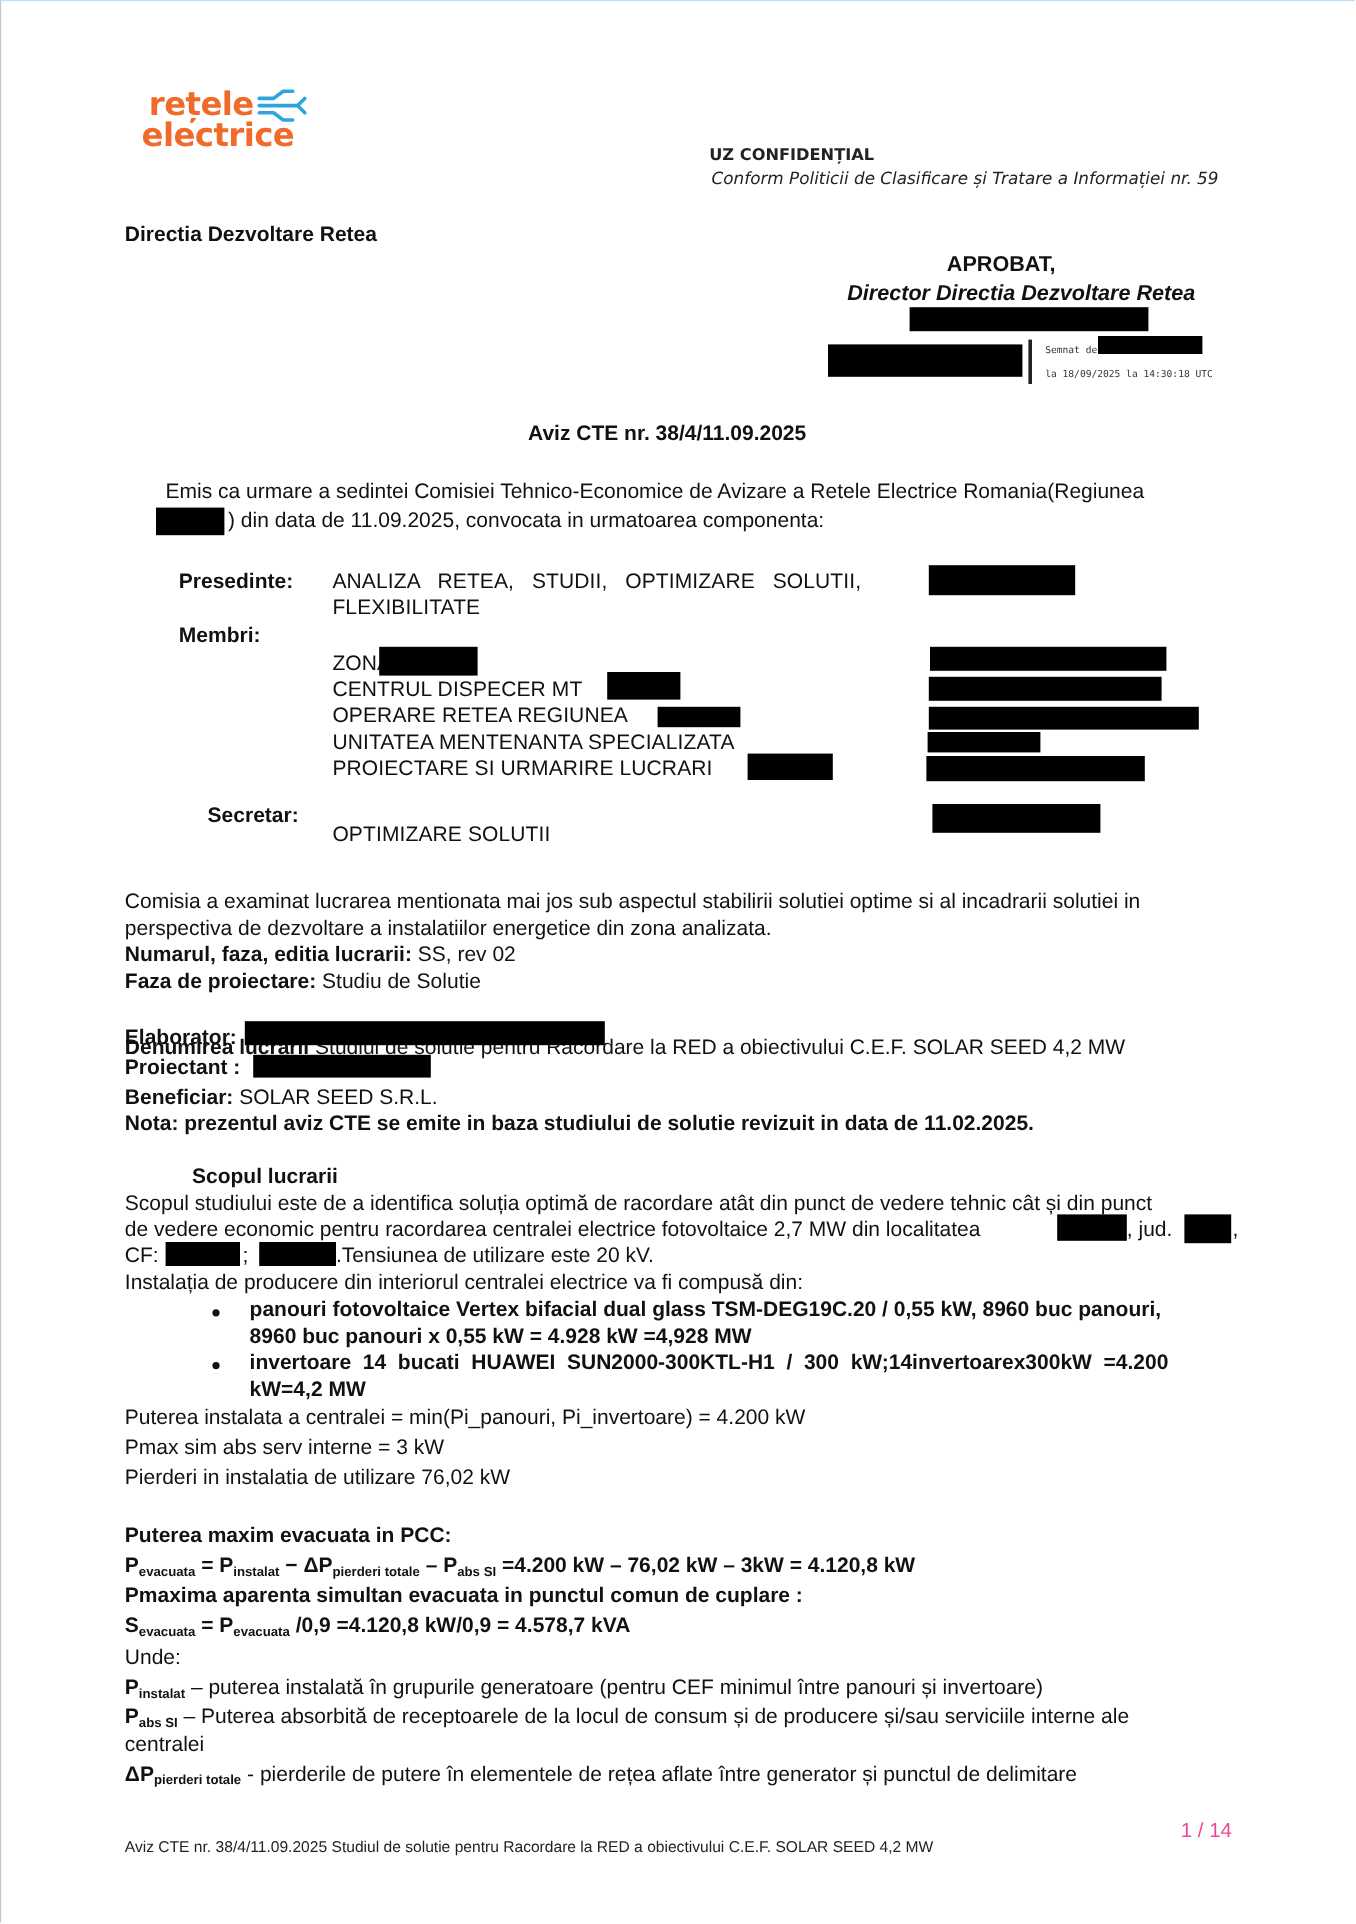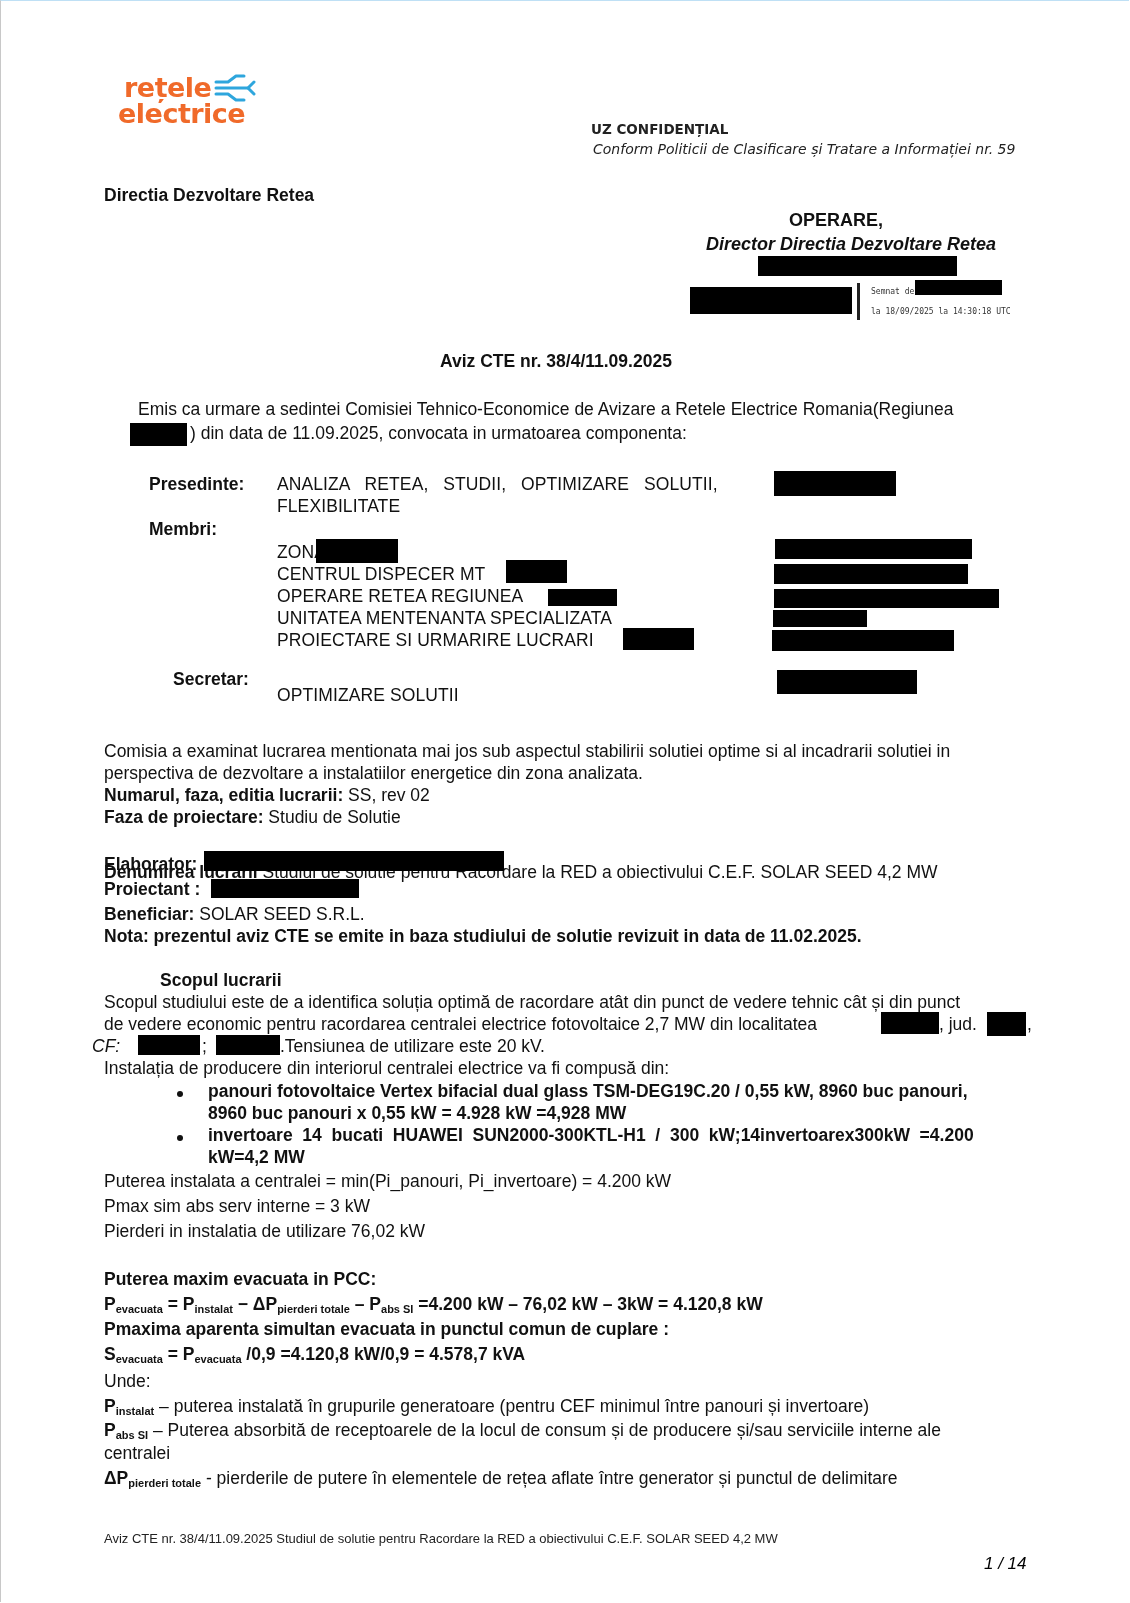--- a/index.html
+++ b/index.html
@@ -45,21 +45,21 @@
   .comp { font-size: 17.5px; letter-spacing: 0.1px; }
 
   .bullet-line { font-weight: bold; font-size: 17.5px; }
   .dot { position: absolute; width: 6px; height: 6px; border-radius: 50%; background: #111; }
 
   .formula { font-weight: bold; font-size: 17.5px; }
   sub { font-size: 11px; vertical-align: -3px; font-weight: normal; }
   .formula sub { font-weight: bold; }
 
   .footer { left: 104px; top: 1531px; font-size: 13px; color: #222; }
-  .pagenum { left: 984px; top: 1554px; font-size: 17px; color: #000000; font-style: italic; }
+  .pagenum { left: 984px; top: 1516px; font-size: 17px; color: #ec4899; }
 </style>
 </head>
 <body>
 
 <div class="page-frame"></div>
 
 <div class="logo">
   <div class="word l1">rețele</div>
   <div class="word l2">electrice</div>
   <svg width="44" height="28" viewBox="0 0 44 28" fill="none" stroke="#2ea6dd" stroke-width="3" stroke-linecap="round" stroke-linejoin="round">
@@ -68,21 +68,21 @@
     <path d="M2 20 H14 L22 26 H30"></path>
     <path d="M34 14 L40 20"></path>
   </svg>
 </div>
 
 <div class="abs conf-title">UZ CONFIDENȚIAL</div>
 <div class="abs conf-sub">Conform Politicii de Clasificare și Tratare a Informației nr. 59</div>
 
 <div class="abs dept">Directia Dezvoltare Retea</div>
 
-<div class="abs aprobat">OPERARE,</div>
+<div class="abs aprobat">APROBAT,</div>
 <div class="abs director">Director Directia Dezvoltare Retea</div>
 <div class="redact" style="left:758px;top:256px;width:199px;height:20px;"></div>
 <div class="redact" style="left:690px;top:287px;width:162px;height:27px;"></div>
 <div class="sig-bar"></div>
 <div class="abs sig-text sig-by">Semnat de</div>
 <div class="redact" style="left:915px;top:280px;width:87px;height:15px;"></div>
 <div class="abs sig-text sig-date">la 18/09/2025 la 14:30:18 UTC</div>
 
 <div class="abs aviz-title">Aviz CTE nr. 38/4/11.09.2025</div>
 
@@ -134,21 +134,21 @@
 
 <div class="abs p b" style="left:104px;top:924px;white-space:pre;"><span>Nota: prezentul aviz </span><span>CTE</span><span> se emite in baza studiului de solutie revizuit in data de 11.02.2025.</span></div>
 
 <div class="abs p b" style="left:160px;top:968px;">Scopul lucrarii</div>
 <div class="abs p" style="left:104px;top:990px;">Scopul studiului este de a identifica soluția optimă de racordare atât din punct de vedere tehnic cât și din punct</div>
 <div class="abs p" style="left:104px;top:1012px;">de vedere economic pentru racordarea centralei electrice fotovoltaice 2,7 MW din localitatea</div>
 <div class="redact" style="left:881px;top:1012px;width:58px;height:22px;"></div>
 <div class="abs p" style="left:939px;top:1012px;">, jud.</div>
 <div class="redact" style="left:987px;top:1012px;width:39px;height:24px;"></div>
 <div class="abs p" style="left:1027px;top:1012px;">,</div>
-<div class="abs p" style="left:92px;top:1034px;font-style:italic;">CF:</div>
+<div class="abs p" style="left:104px;top:1034px;">CF:</div>
 <div class="redact" style="left:138px;top:1035px;width:62px;height:20px;"></div>
 <div class="abs p" style="left:202px;top:1034px;">;</div>
 <div class="redact" style="left:216px;top:1035px;width:64px;height:20px;"></div>
 <div class="abs p" style="left:280px;top:1034px;">.Tensiunea de utilizare este 20 kV.</div>
 <div class="abs p" style="left:104px;top:1056px;">Instalația de producere din interiorul centralei electrice va fi compusă din:</div>
 
 <div class="dot" style="left:177px;top:1091px;"></div>
 <div class="abs bullet-line" style="left:208px;top:1081px;">panouri fotovoltaice Vertex bifacial dual glass TSM-DEG19C.20 / 0,55 kW, 8960 buc panouri,</div>
 <div class="abs bullet-line" style="left:208px;top:1103px;">8960 buc panouri x 0,55 kW = 4.928 kW =4,928 MW</div>
 <div class="dot" style="left:177px;top:1135px;"></div>

